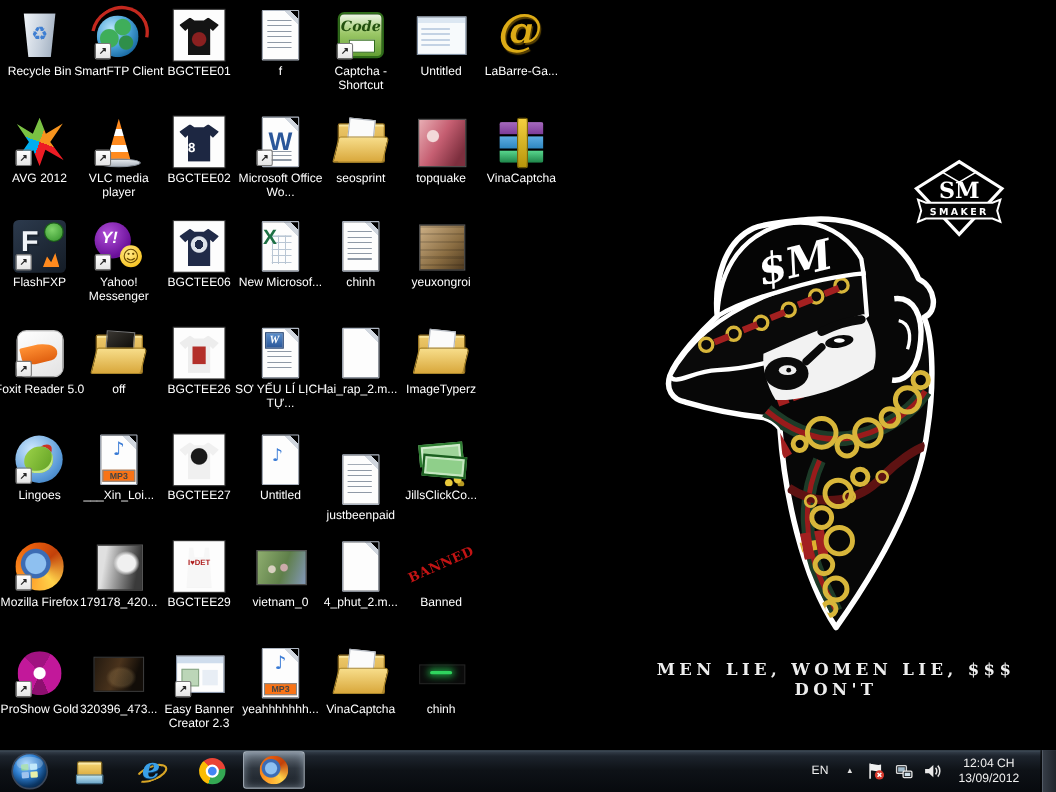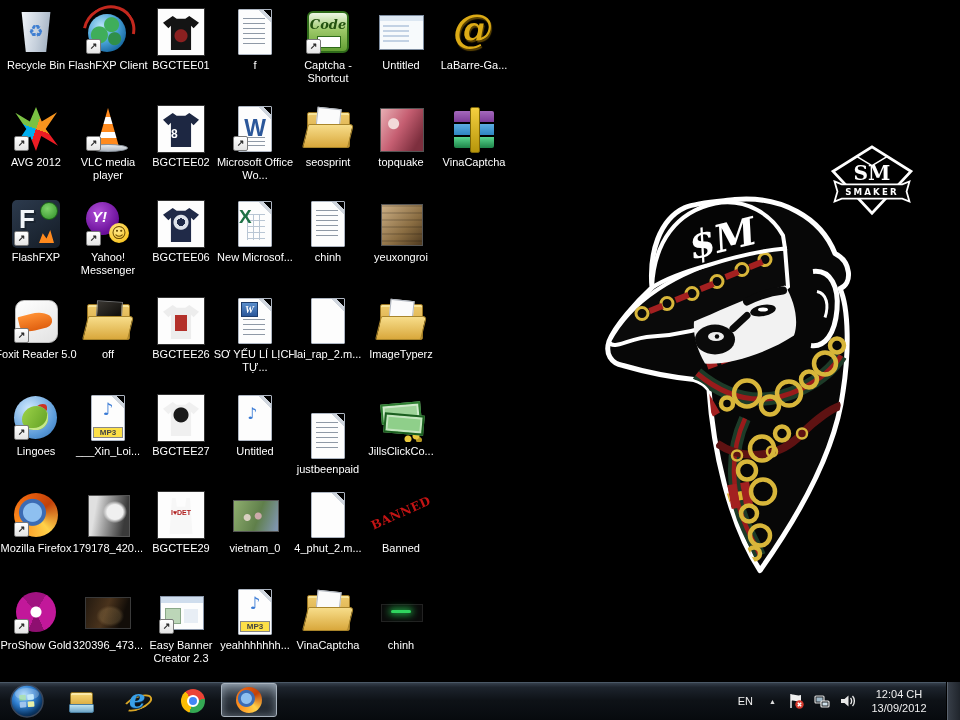--- a/index.html
+++ b/index.html
@@ -41,21 +41,21 @@
   .gi-worddoc::after{left:12px;top:22px;width:22px;height:20px;
       background:repeating-linear-gradient(180deg,#8f99a6 0 1px,transparent 1px 5px);}
   .gi-excel::after{left:16px;top:14px;width:18px;height:26px;
       background:repeating-linear-gradient(180deg,#b9c6d4 0 1px,transparent 1px 6px),
                  repeating-linear-gradient(90deg,#b9c6d4 0 1px,transparent 1px 6px);}
   .gi-mp3::after{content:"\266A";left:0;width:48px;top:5px;text-align:center;
       font:bold 17px "DejaVu Sans",sans-serif;color:#3a7bd5;}
   .gi-media-file::after{content:"\266A";left:16px;top:10px;
       font:bold 16px "DejaVu Sans",sans-serif;color:#3a7bd5;}
   .b-mp3{left:9px;bottom:4px;width:28px;text-align:center;font:bold 8px "Liberation Sans",sans-serif;
-      color:#444;background:#fde047;border:1px solid #888;}
+      color:#444;background:#f97316;border:1px solid #888;}
   .b-word{left:0;width:48px;top:10px;text-align:center;font:bold 23px "Liberation Sans",sans-serif;color:#2b579a;}
   .b-worddoc{left:10px;top:5px;width:15px;height:13px;background:linear-gradient(#5a8ecb,#2b579a);
       border:1px solid #1d3d6e;color:#fff;font:bold italic 10px "Liberation Serif",serif;
       text-align:center;line-height:13px;}
   .b-excel{left:8px;top:6px;font:bold 19px "Liberation Sans",sans-serif;color:#1e7145;}
 
   
   .gi-tshirt-black,.gi-tshirt-navy,.gi-tshirt-navy-circle,.gi-tshirt-white-red,
   .gi-tshirt-white-circle,.gi-tank-top{--tc:#161616;}
   .gi-tshirt-black::before,.gi-tshirt-navy::before,.gi-tshirt-navy-circle::before,
@@ -325,32 +325,33 @@
       <ellipse cx="166" cy="116" rx="5" ry="2" fill="#ffffff"></ellipse>
       <ellipse cx="118" cy="146" rx="20" ry="15" fill="#0a0a0a"></ellipse>
       <ellipse cx="119" cy="143" rx="8" ry="4.5" fill="#eeeeee"></ellipse>
       <circle cx="120" cy="143" r="2.2" fill="#0a0a0a"></circle>
       <path d="M136,135 L150,122" stroke="#0a0a0a" stroke-width="7" stroke-linecap="round"></path>
 
       <path d="M216,78 C234,76 242,94 240,116 C238,140 228,154 214,152" stroke="#ffffff" stroke-width="5" fill="none"></path>
       <path d="M220,98 C230,100 232,112 228,124" stroke="#ffffff" stroke-width="3" fill="none"></path>
     </svg>
 
+    <div id="caption">MEN LIE, WOMEN LIE, $$$ DON'T</div>
   </div>
 
   <div id="icons">
       <div class="cell" style="left: -6px; top: 8px;">
         <div class="gi gi-recycle-bin"></div>
         <div class="lbl">Recycle Bin</div>
       </div>
       <div class="cell" style="left: 66px; top: 8px;">
         <div class="gi gi-globe">
           <span class="sc"></span>
         </div>
-        <div class="lbl">FlashFXP Client</div>
+        <div class="lbl">SmartFTP Client</div>
       </div>
       <div class="cell" style="left: 139px; top: 8px;">
         <div class="gi gi-tshirt-black"></div>
         <div class="lbl">BGCTEE01</div>
       </div>
       <div class="cell" style="left: 213px; top: 8px;">
         <div class="gi gi-doc-text"></div>
         <div class="lbl">f</div>
       </div>
       <div class="cell" style="left: 286px; top: 8px;">

